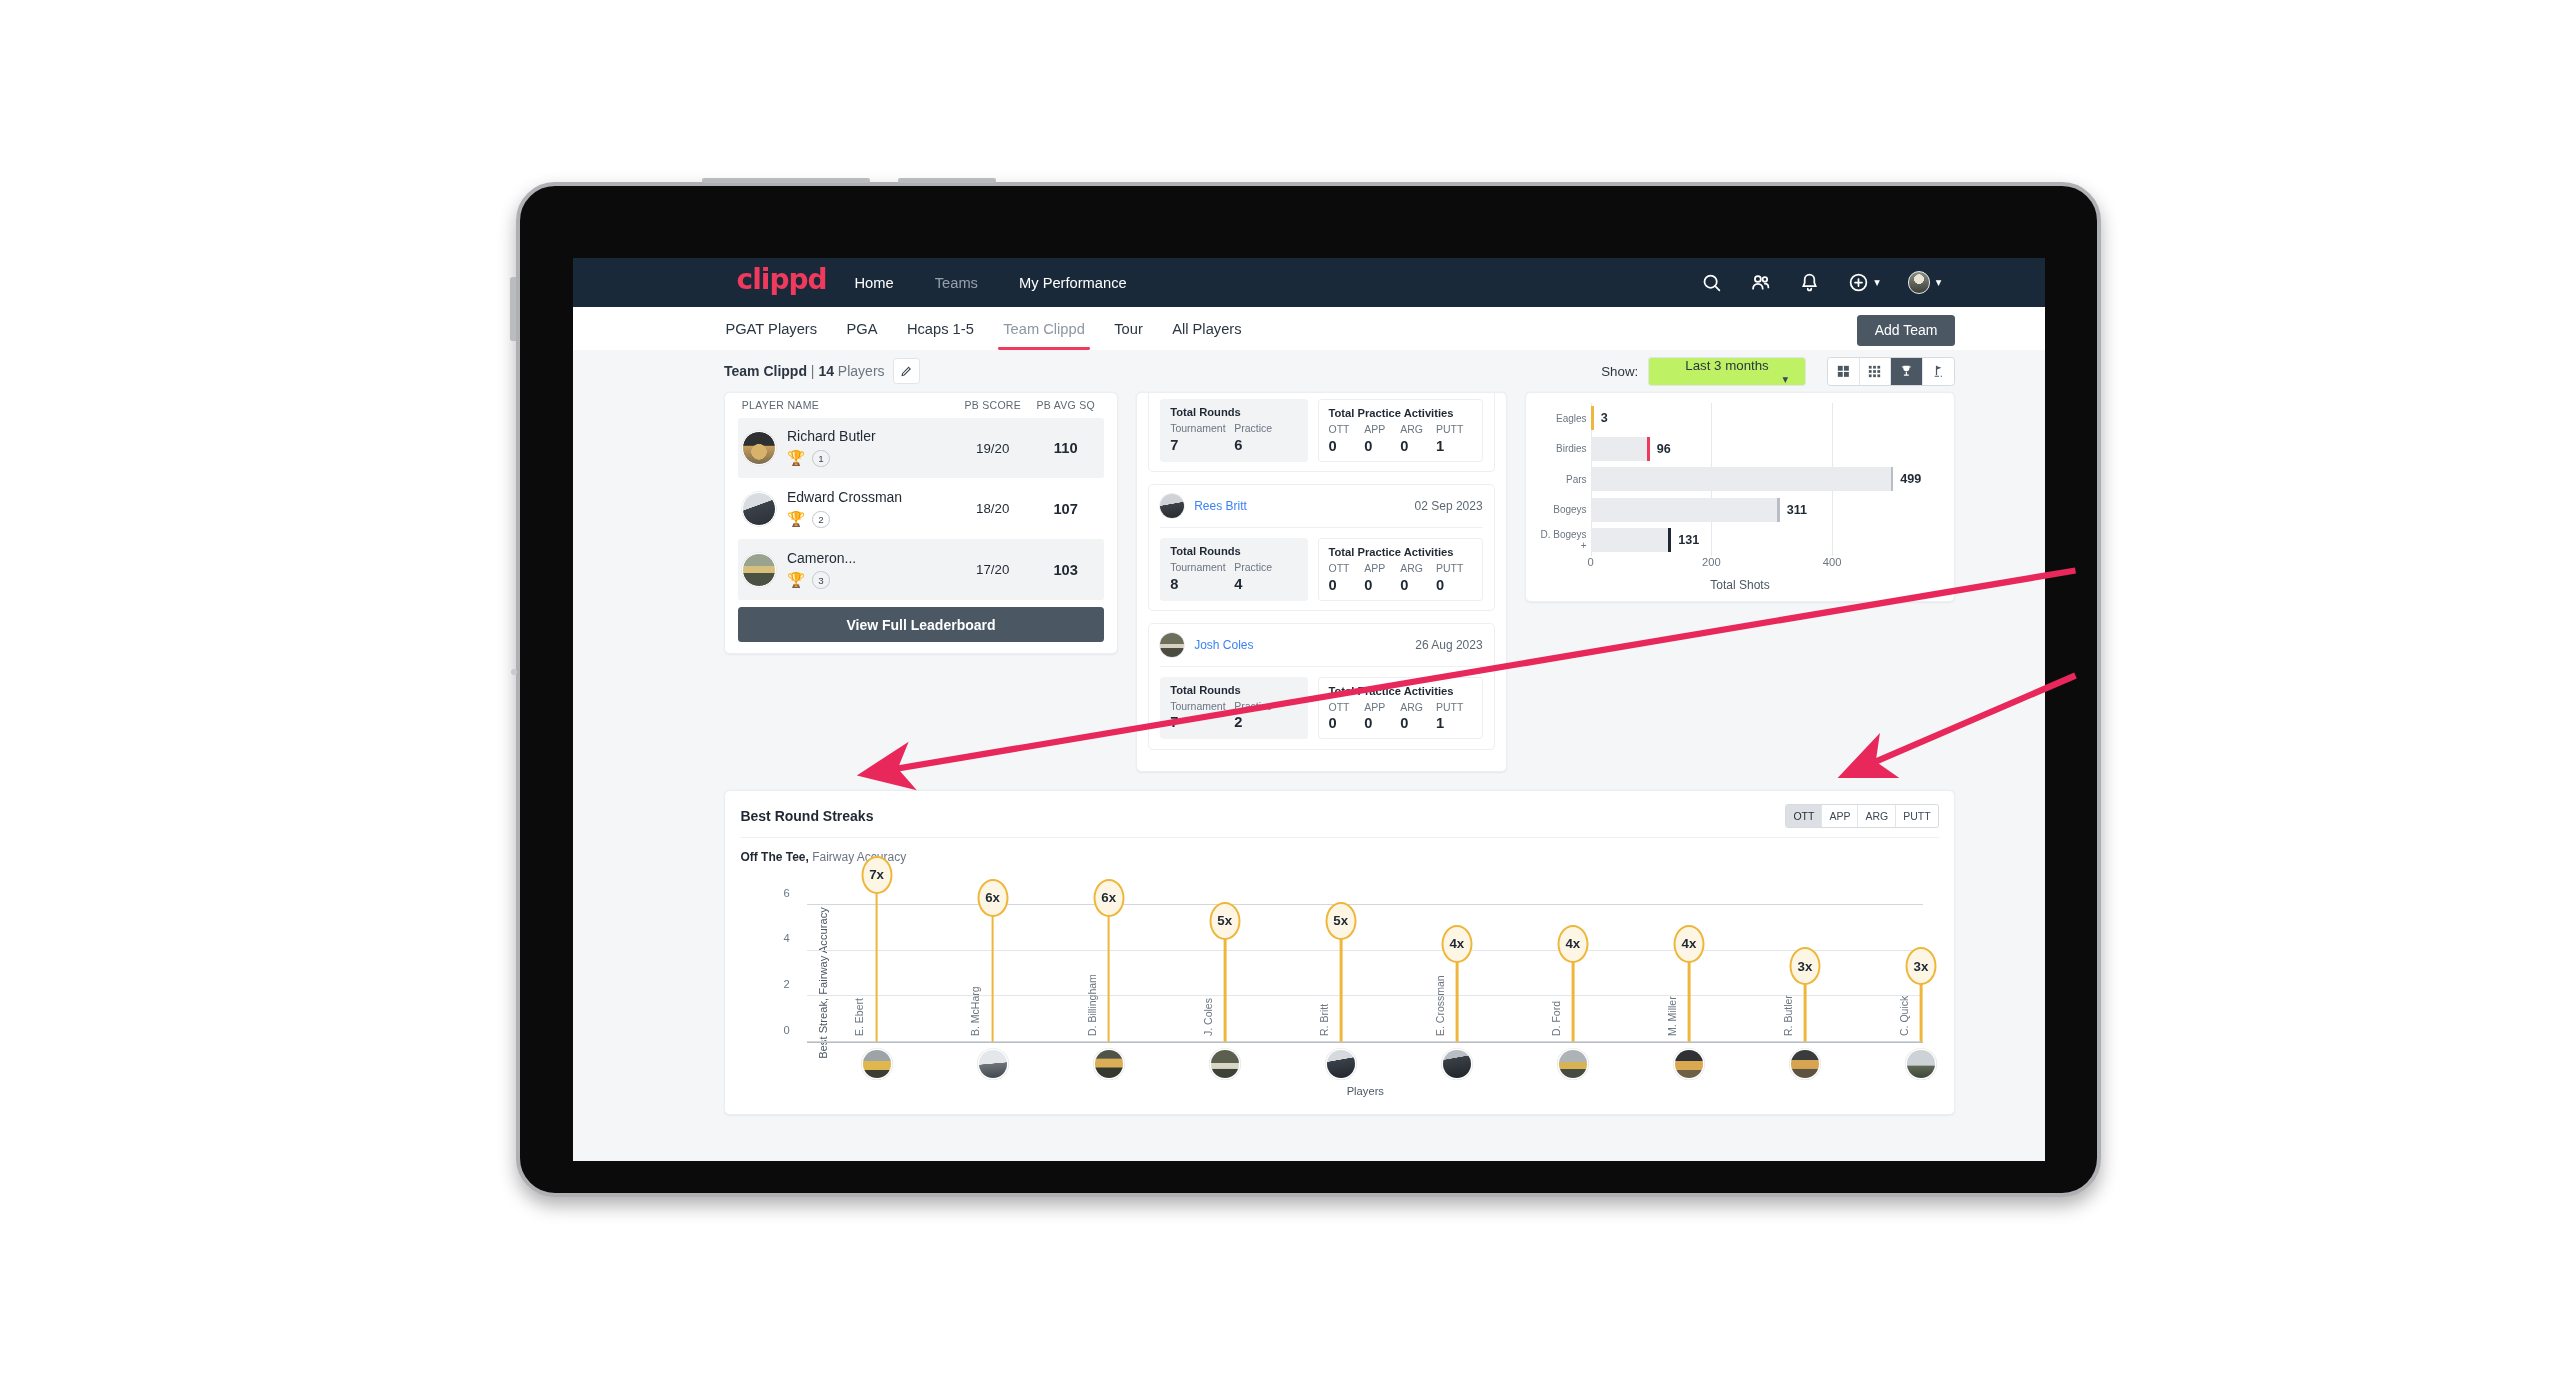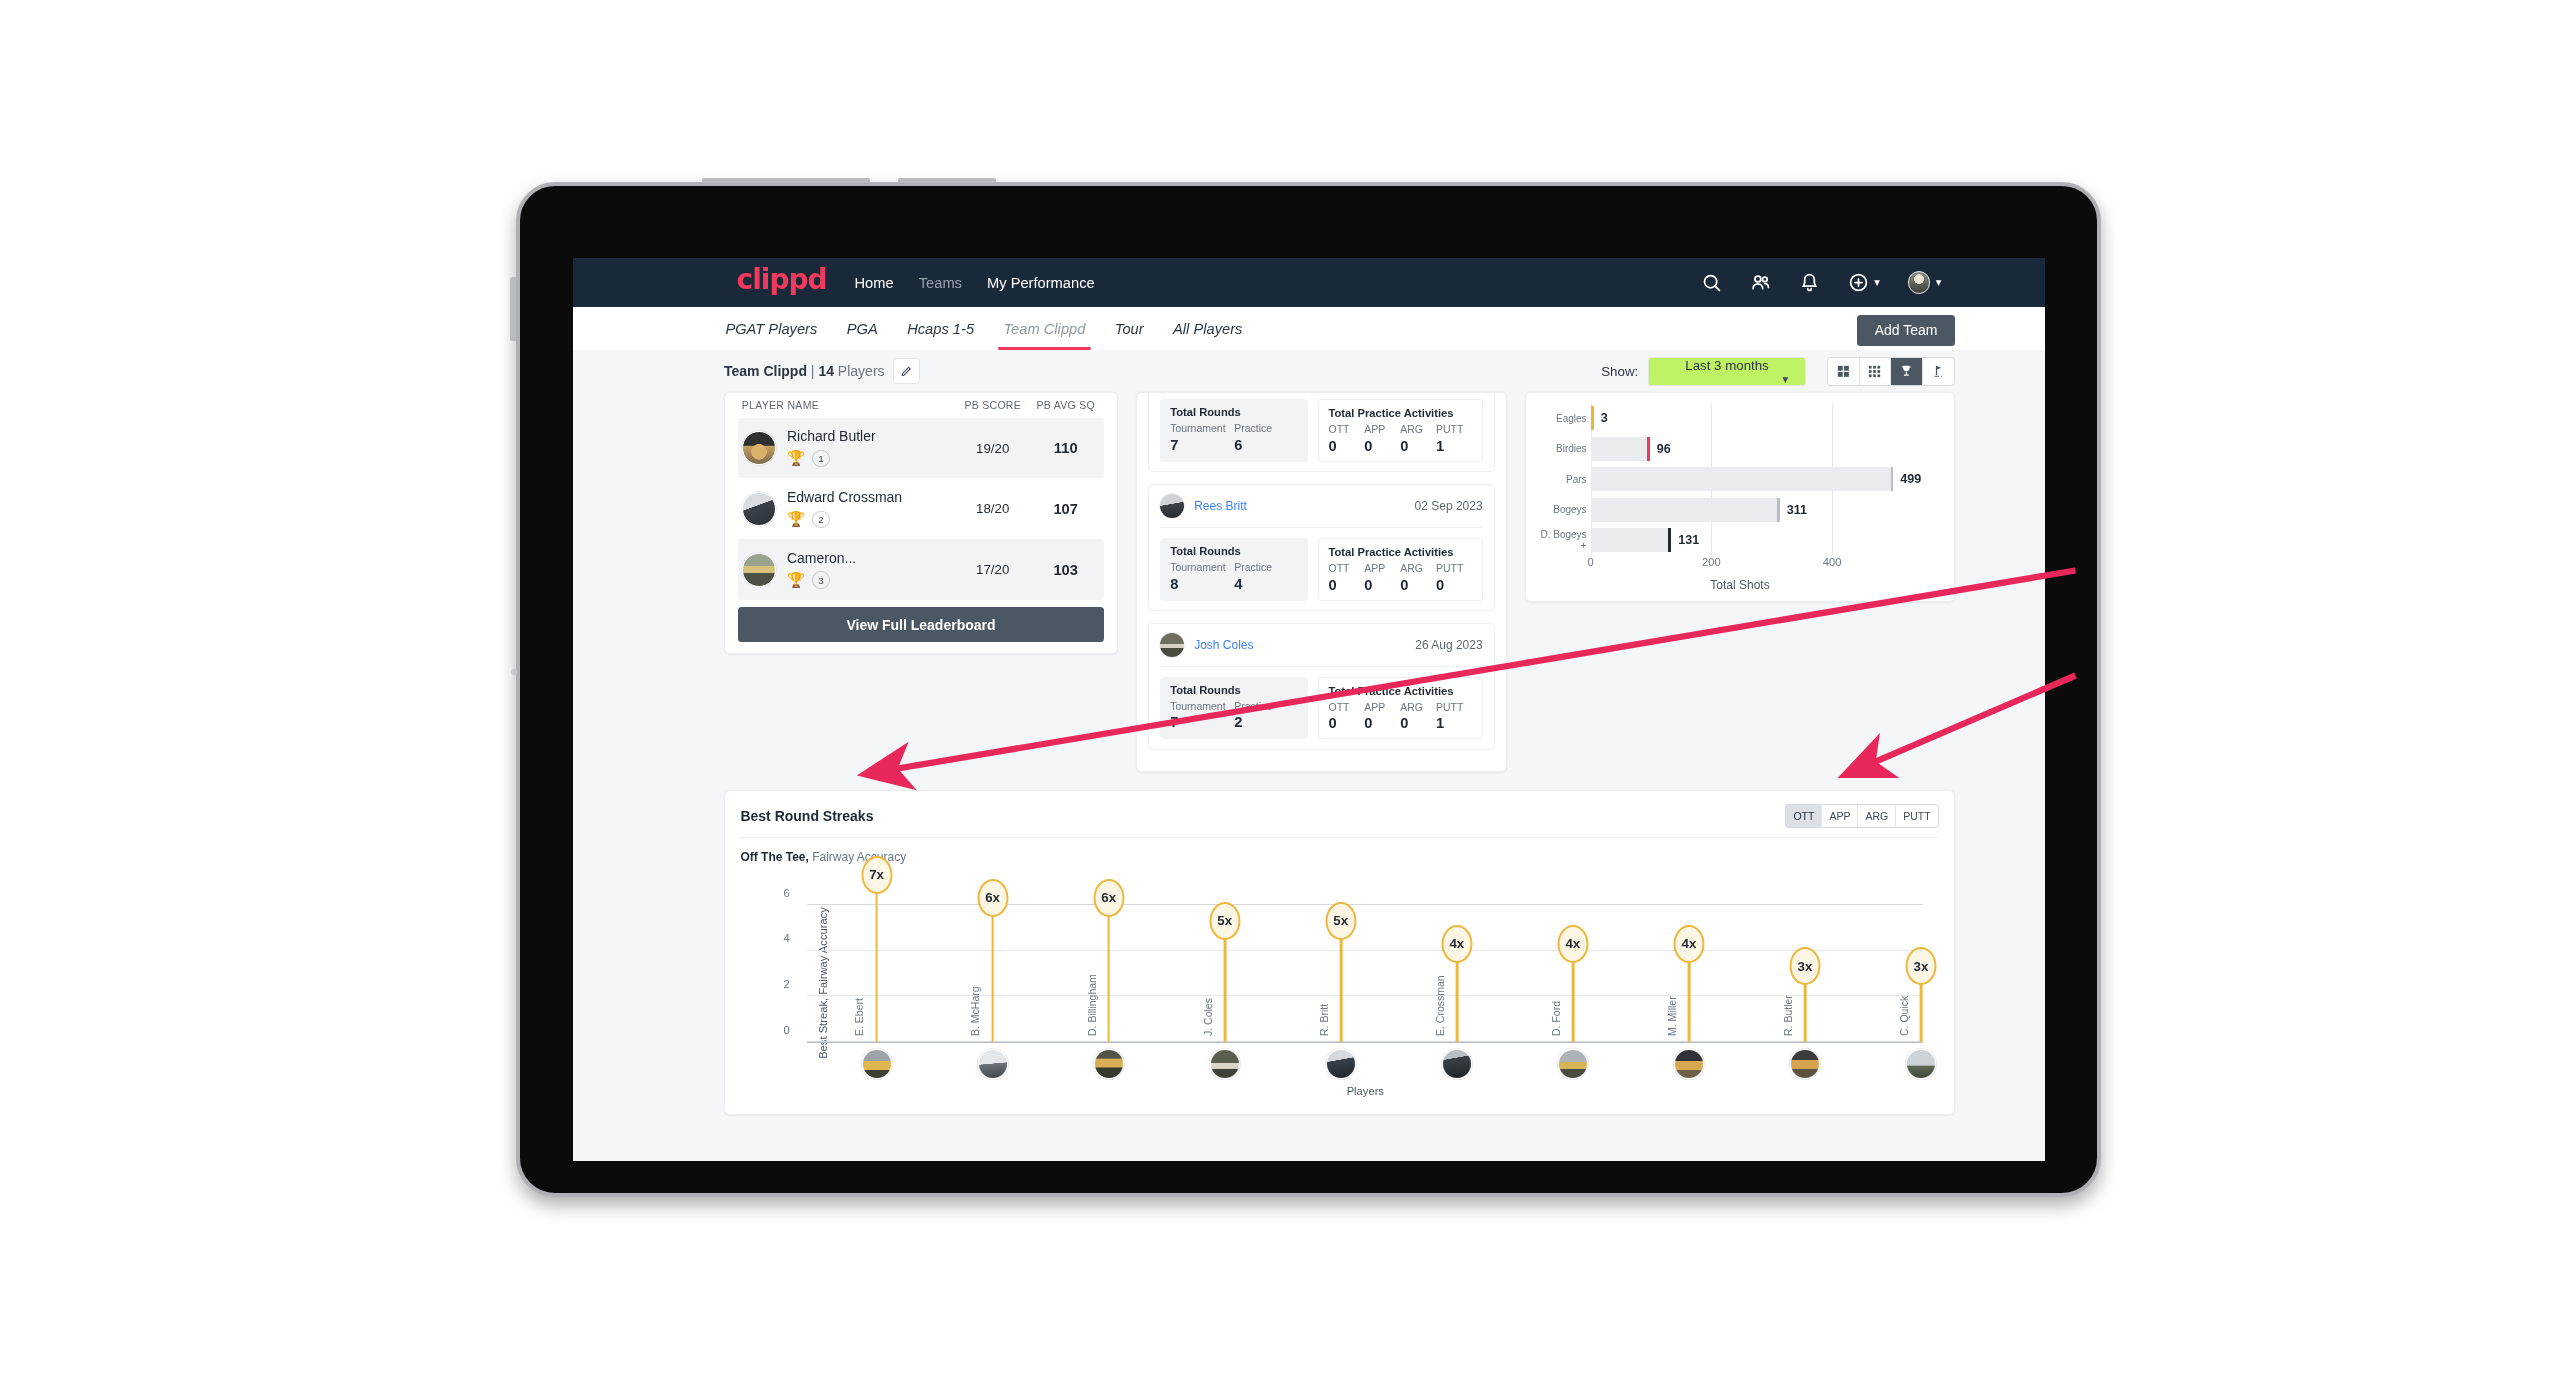--- a/index.html
+++ b/index.html
@@ -41,42 +41,42 @@
   
   .topnav {
     height: 49px; background: #19293a;
     display:flex; align-items:center; padding: 0 26.6px 0 12.6px;
   }
   .logo {
     color:#ef3a5d; font-size:28px; font-weight:700; letter-spacing:-1px;
     font-family:"DejaVu Sans", sans-serif; line-height:1; margin-right:28px; margin-left:151px;
     position:relative; top:-2.1px;
   }
-  .navlinks { display:flex; align-items:center; gap:25px; }
+  .navlinks { display:flex; align-items:center; gap:41px; }
   .navlink { color:#ffffff; font-size:14.7px; }
   .navlink.dim { color:#96a0aa; }
   .nav-right { margin-left:auto; display:flex; align-items:center; gap:28px; padding-right:77px;}
   .navicon { width:21px; height:21px; display:block; color:#fff; }
   .navicon svg { width:100%; height:100%; display:block; }
   .avatar-chip { display:flex; align-items:center; gap:5.6px; }
   .avatar-sm {
     width:22.4px; height:22.4px; border-radius:50%;
     background:
       radial-gradient(circle at 50% 34%, #e9e4d6 0 28%, transparent 29%),
       linear-gradient(180deg,#8c8f84 0%,#5d6158 55%,#3d4038 100%);
     border:1.4px solid #e7e9ec;
   }
   .caret { color:#fff; font-size:11.2px; line-height:1; }
 
   
   .tabbar {
     height: 43px; background:#ffffff; display:flex; align-items:center;
     padding-left: 151px; position:relative;
   }
-  .tab { font-size:14.7px; color:#2c3642; margin-right:26.6px; padding:9.8px 1.4px; position:relative;font-style:italic; }
+  .tab { font-size:14.7px; color:#2c3642; margin-right:26.6px; padding:9.8px 1.4px; position:relative; }
   .tab.active { color:#8d97a2; }
   .tab.active::after {
     content:""; position:absolute; left:-4.2px; right:-4.2px; bottom:-3.5px; height:2.8px;
     background:#ef3a5d; border-radius:1.4px;
   }
   .addteam {
     position:absolute; right:90px; top:7.7px;
     background:#4b5763; color:#fff; font-size:14px;
     padding:7.7px 17.5px; border-radius:3.5px;
   }

